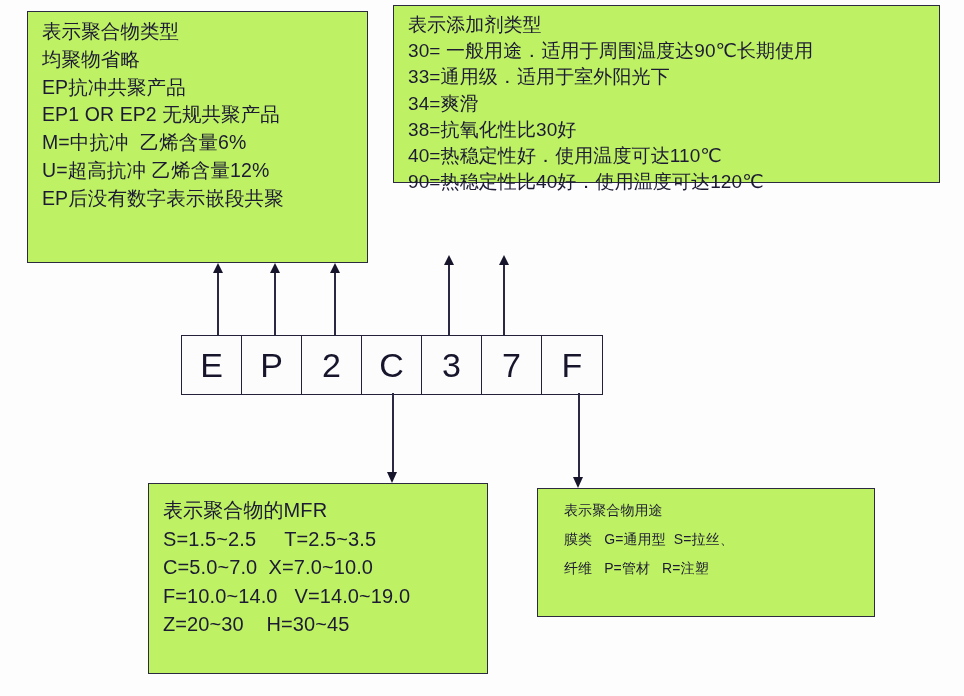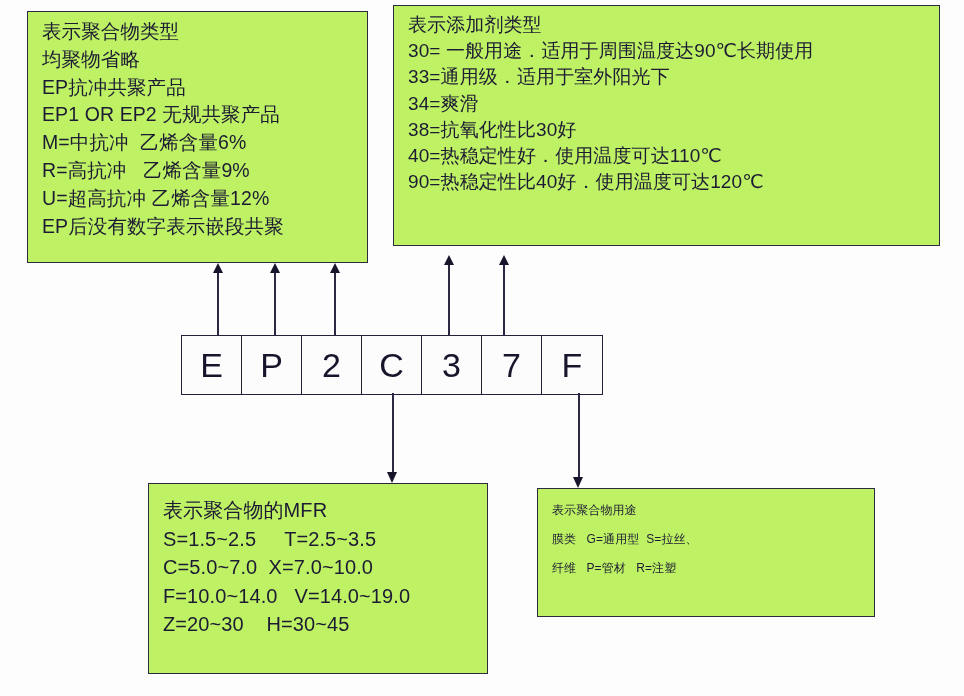--- a/index.html
+++ b/index.html
@@ -28,27 +28,27 @@
   }
   .legend-line {
     font-size: 19.5px;
     line-height: 27.8px;
     white-space: pre;
     color: #1d1b33;
     letter-spacing: 0.1px;
   }
 
   #box-polymer-type   { left: 27px;  top: 11px;  width: 341px; height: 252px; }
-  #box-additive-type  { left: 393px; top: 5px;   width: 547px; height: 241px; }
+  #box-additive-type  { left: 393px; top: 5px;   width: 547px; height: 178px; }
   #box-mfr            { left: 148px; top: 483px; width: 340px; height: 191px; padding-top: 12px;}
   #box-application    { left: 537px; top: 488px; width: 338px; height: 129px; padding-top: 7px;}
 
   #box-additive-type .legend-line { font-size: 19px; line-height: 26.2px; }
   #box-mfr .legend-line           { font-size: 20px; line-height: 28.5px; }
-  #box-application .legend-line   { font-size: 12px; line-height: 29px; }
+  #box-application .legend-line   { font-size: 14px; line-height: 29px; margin-left: 12px; }
 
   
   #code-strip {
     position: absolute;
     left: 181px;
     top: 335px;
     display: flex;
     border: 1.6px solid #23213a;
     box-sizing: border-box;
     background: #fcfcfd;
@@ -95,21 +95,20 @@
 <body>
 
 <div id="stage">
 
   <div class="legend-box" id="box-polymer-type">
     <div class="legend-line">表示聚合物类型</div>
     <div class="legend-line">均聚物省略</div>
     <div class="legend-line">EP抗冲共聚产品</div>
     <div class="legend-line">EP1 OR EP2 无规共聚产品</div>
     <div class="legend-line">M=中抗冲  乙烯含量6%</div>
-    <div class="legend-line">R=高抗冲   乙烯含量9%</div>
     <div class="legend-line">U=超高抗冲 乙烯含量12%</div>
     <div class="legend-line">EP后没有数字表示嵌段共聚</div>
   </div>
 
   <div class="legend-box" id="box-additive-type">
     <div class="legend-line">表示添加剂类型</div>
     <div class="legend-line">30= 一般用途．适用于周围温度达90℃长期使用</div>
     <div class="legend-line">33=通用级．适用于室外阳光下</div>
     <div class="legend-line">34=爽滑</div>
     <div class="legend-line">38=抗氧化性比30好</div>

